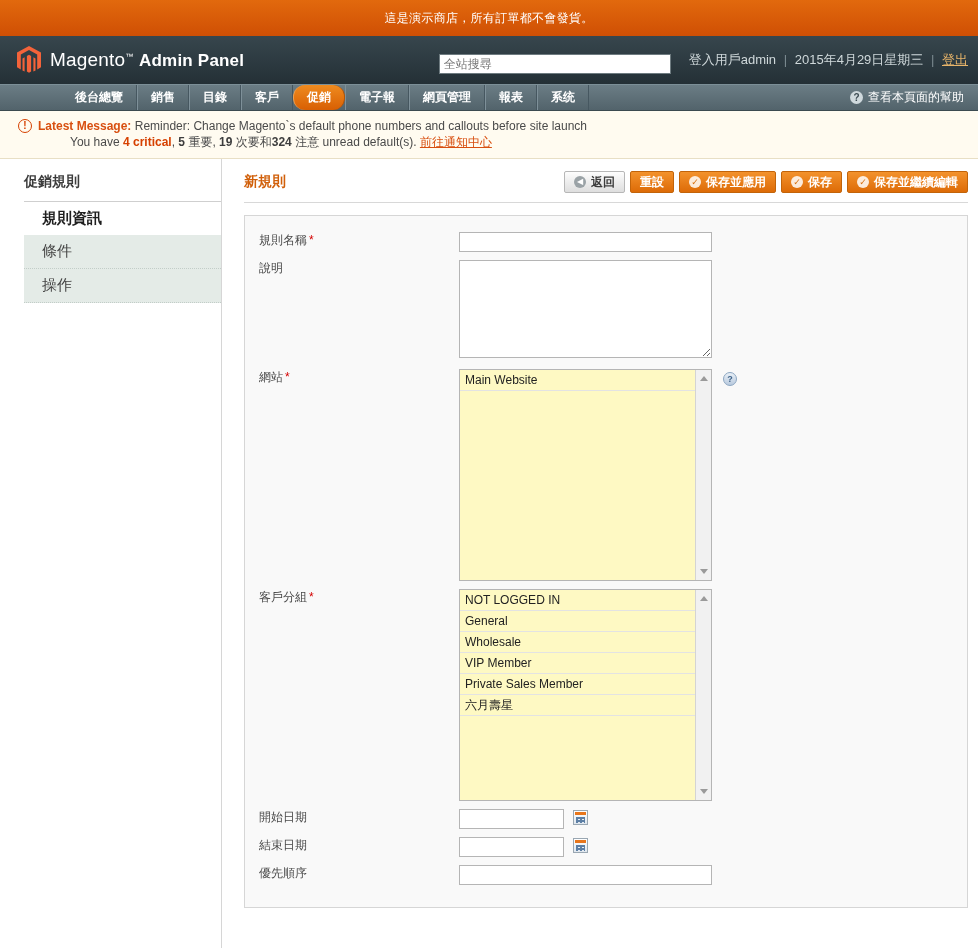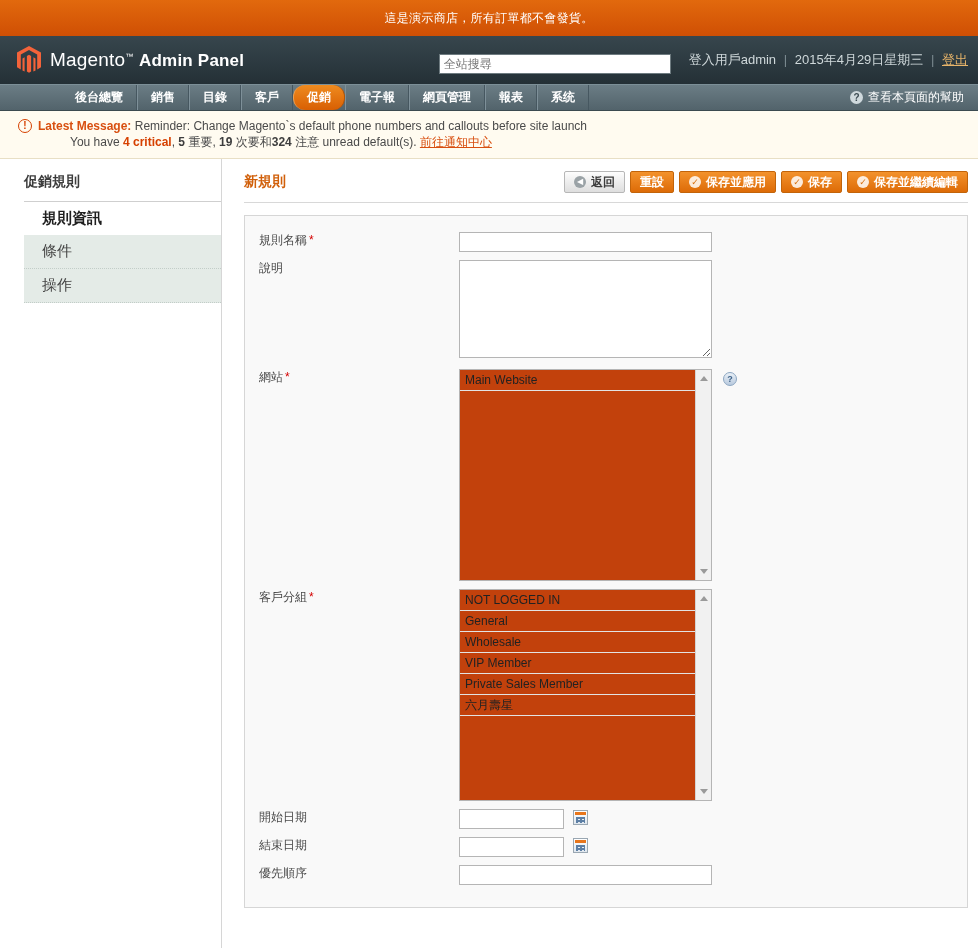--- a/index.html
+++ b/index.html
@@ -306,21 +306,21 @@
     border-left: 4px solid transparent;
     border-right: 4px solid transparent;
     border-top: 5px solid #3b3b3b;
     pointer-events: none;
   }
 
   
   .multi {
     width: 253px;
     border: 1px solid #b5b5b5;
-    background: #c2410c;
+    background: #fef9c3;
     position: relative;
     overflow: hidden;
   }
   .multi.websites { height: 212px; }
   .multi.groups { height: 212px; }
   .multi-list { list-style: none; margin: 0; padding: 0; }
   .multi-list li {
     font-size: 12px;
     padding: 2px 5px 3px 5px;
     border-bottom: 1px solid #e3e3e3;

